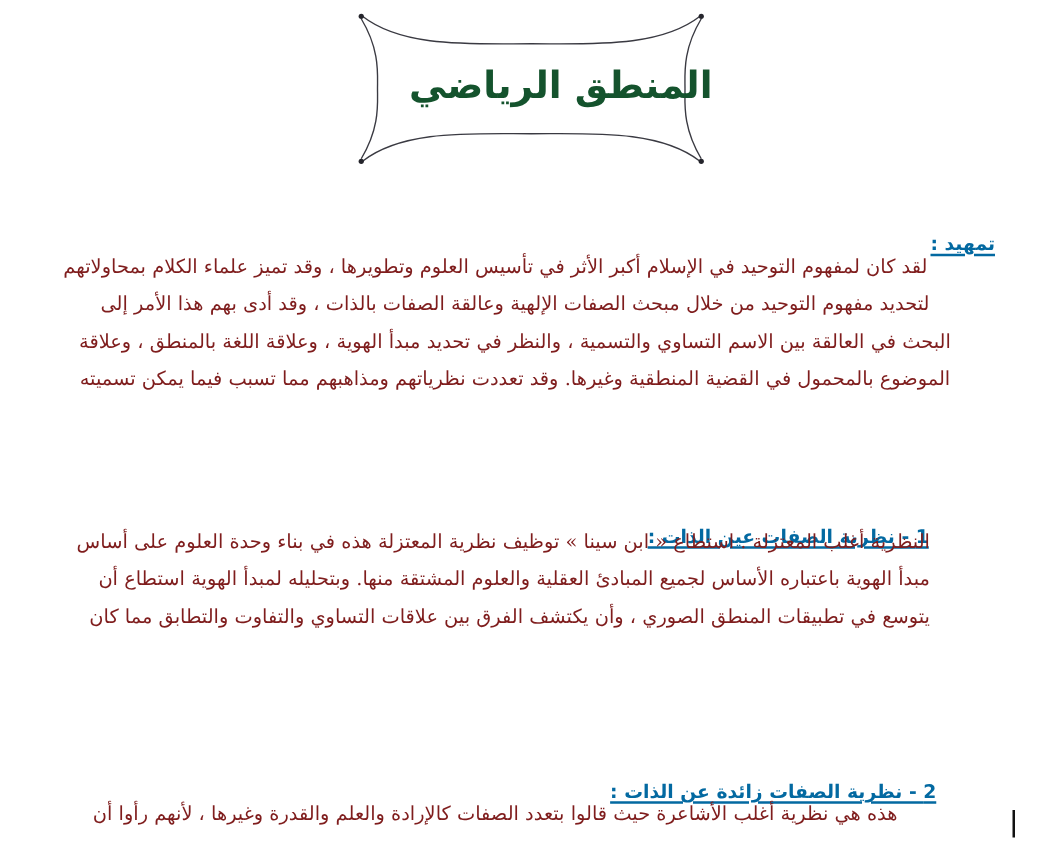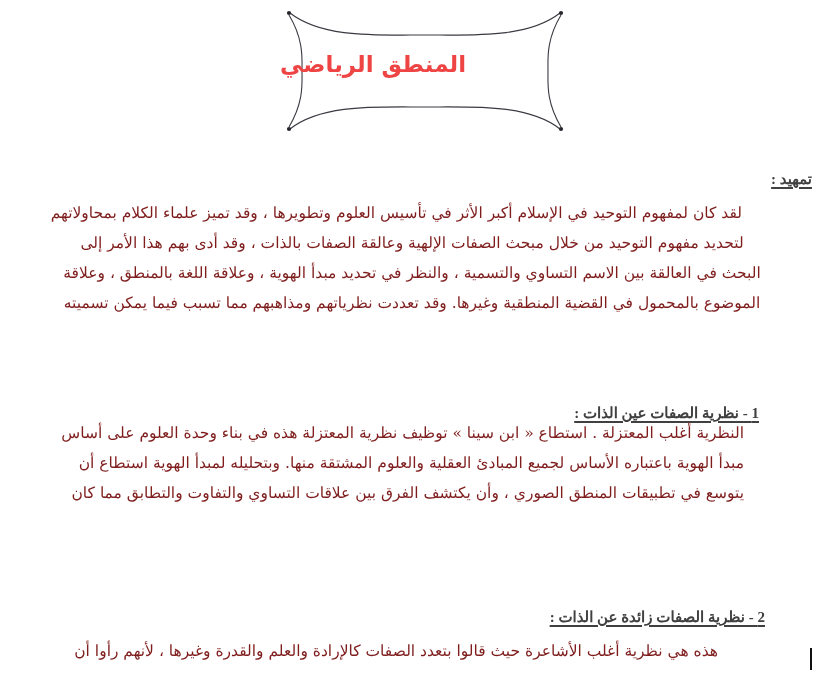--- a/index.html
+++ b/index.html
@@ -37,54 +37,53 @@
     inset: 0;
     width: 100%;
     height: 100%;
     overflow: visible;
   }
   .title-text {
     position: absolute;
     left: 0;
     right: 0;
     top: 48px;
-    text-align: left;
+    text-align: right;
     font-family: "DejaVu Sans", "Liberation Sans", sans-serif;
-    font-size: 23px;
+    font-size: 30px;
     font-weight: 700;
-    color: #ef4444;
+    color: #14532d;
     letter-spacing: 0px;
     line-height: 1.1;
     direction: rtl;
     white-space: nowrap;
   }
 
   
   .doc-body {
     position: absolute;
     left: 0;
     top: 150px;
     width: 832px;
     padding: 0 12px 0 12px;
     box-sizing: border-box;
     direction: rtl;
   }
 
   .section-heading {
     font-size: 15px;
     font-weight: 700;
-    color: #404040;
+    color: #0369a1;
     text-align: right;
     direction: rtl;
     padding-left: 0;
     padding-right: 0;
-    margin: 0;
+    margin: 16px;
     line-height: 1.5;
     white-space: nowrap;
-    font-family: Liberation Serif, serif;
   }
   .section-heading .underline-span {
     text-decoration: underline;
     text-underline-offset: 3px;
     text-decoration-thickness: 1.5px;
   }
 
   .heading-1 {
     position: absolute;
     top: 18px;

